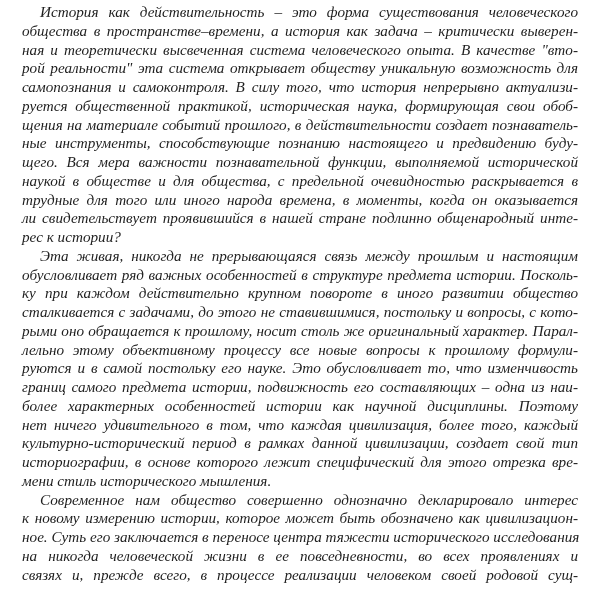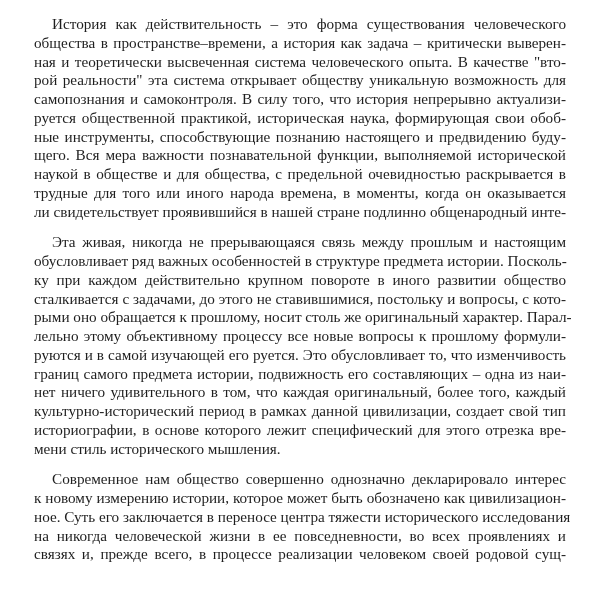--- a/index.html
+++ b/index.html
@@ -16,21 +16,21 @@
     .page {
       position: absolute;
       left: 22px;
       top: 3px;
       width: 556px;
       color: #1e1e1e;
       font-family: "Liberation Serif", "DejaVu Serif", serif;
       font-size: 15.2px;
       line-height: 18.75px;
     }
-    .paragraph { margin: 12px; padding: 0; }
+    .paragraph { margin: 0; padding: 0; font-style: italic; }
     .line {
       display: block;
       white-space: nowrap;
       text-align: justify;
       text-align-last: justify;
       height: 18.75px;
       overflow: visible;
     }
     .line.first { padding-left: 18px; }
     .line.last { text-align-last: left; }
@@ -40,37 +40,40 @@
 
 <div class="page">
 
   <div class="paragraph">
     <span class="line first">История как действительность – это форма существования человеческого</span>
     <span class="line">общества в пространстве–времени, а история как задача – критически выверен-</span>
     <span class="line">ная и теоретически высвеченная система человеческого опыта. В качестве "вто-</span>
     <span class="line">рой реальности" эта система открывает обществу уникальную возможность для</span>
     <span class="line">самопознания и самоконтроля. В силу того, что история непрерывно актуализи-</span>
     <span class="line">руется общественной практикой, историческая наука, формирующая свои обоб-</span>
+    <span class="line">щения на материале событий прошлого, в действительности создает познаватель-</span>
     <span class="line">ные инструменты, способствующие познанию настоящего и предвидению буду-</span>
     <span class="line">щего. Вся мера важности познавательной функции, выполняемой исторической</span>
     <span class="line">наукой в обществе и для общества, с предельной очевидностью раскрывается в</span>
     <span class="line">трудные для того или иного народа времена, в моменты, когда он оказывается</span>
     <span class="line">ли свидетельствует проявившийся в нашей стране подлинно общенародный инте-</span>
+    <span class="line last">рес к истории?</span>
   </div>
 
   <div class="paragraph">
     <span class="line first">Эта живая, никогда не прерывающаяся связь между прошлым и настоящим</span>
     <span class="line">обусловливает ряд важных особенностей в структуре предмета истории. Посколь-</span>
     <span class="line">ку при каждом действительно крупном повороте в иного развитии общество</span>
     <span class="line">сталкивается с задачами, до этого не ставившимися, постольку и вопросы, с кото-</span>
     <span class="line">рыми оно обращается к прошлому, носит столь же оригинальный характер. Парал-</span>
     <span class="line">лельно этому объективному процессу все новые вопросы к прошлому формули-</span>
-    <span class="line">руются и в самой изучающей его руется. Это обусловливает то, что изменчивость</span>
+    <span class="line">руются и в самой постольку его науке. Это обусловливает то, что изменчивость</span>
     <span class="line">границ самого предмета истории, подвижность его составляющих – одна из наи-</span>
-    <span class="line">нет ничего удивительного в том, что каждая оригинальный, более того, каждый</span>
+    <span class="line">более характерных особенностей истории как научной дисциплины. Поэтому</span>
+    <span class="line">нет ничего удивительного в том, что каждая цивилизация, более того, каждый</span>
     <span class="line">культурно-исторический период в рамках данной цивилизации, создает свой тип</span>
     <span class="line">историографии, в основе которого лежит специфический для этого отрезка вре-</span>
     <span class="line last">мени стиль исторического мышления.</span>
   </div>
 
   <div class="paragraph">
     <span class="line first">Современное нам общество совершенно однозначно декларировало интерес</span>
     <span class="line">к новому измерению истории, которое может быть обозначено как цивилизацион-</span>
     <span class="line">ное. Суть его заключается в переносе центра тяжести исторического исследования</span>
     <span class="line">на никогда человеческой жизни в ее повседневности, во всех проявлениях и</span>

